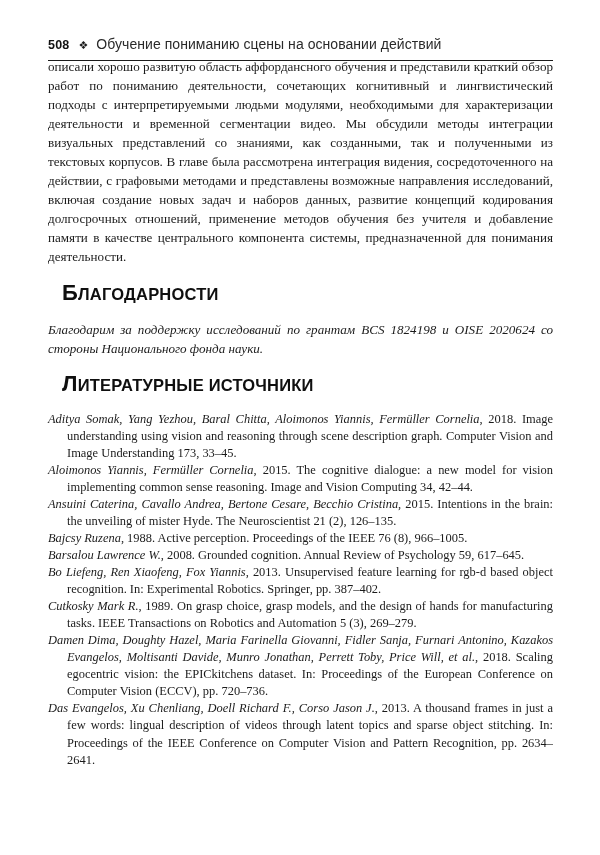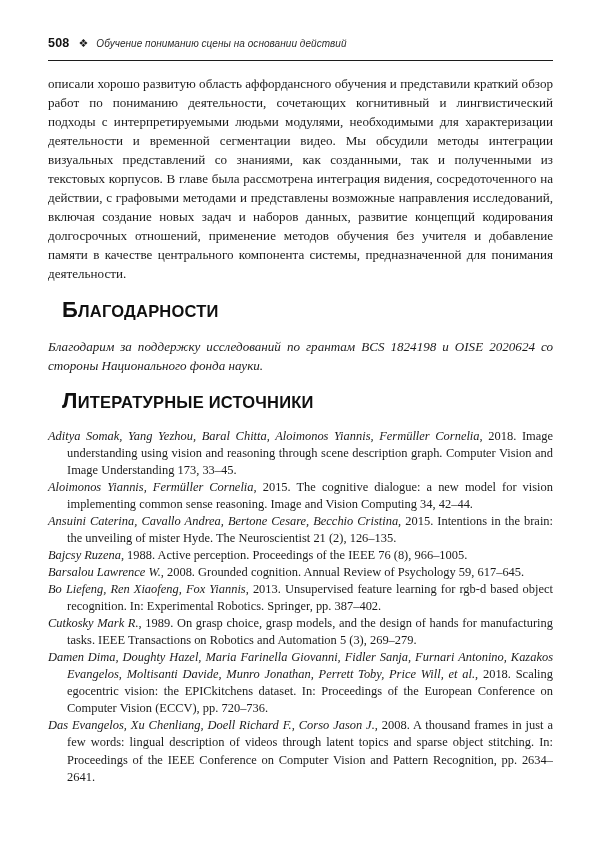--- a/index.html
+++ b/index.html
@@ -37,39 +37,38 @@
   .head-orn {
     display: inline-block;
     margin: 0 8px 0 9px;
     font-size: 11px;
     line-height: 1;
     color: #1a1a1a;
     position: relative;
     top: -0.5px;
   }
   .head-title {
-    font-size: 10px;
+    font-size: 14px;
     color: #2a2a2a;
     letter-spacing: 0.05px;
-    font-style: italic;
   }
   .head-rule {
     position: absolute;
     left: 48px;
     top: 60px;
     width: 505px;
     height: 1.4px;
     background: #1c1c1c;
   }
 
   
   .column {
     position: absolute;
     left: 48px;
-    top: 74px;
+    top: 57px;
     width: 505px;
   }
 
   p.body {
     margin: 0;
     font-size: 13.1px;
     line-height: 19.05px;
     text-align: justify;
     text-justify: inter-word;
     hyphens: manual;
@@ -144,17 +143,17 @@
 
     <ul class="reflist sp-refs-body" id="reflist">
         <li><em>Aditya Somak, Yang Yezhou, Baral Chitta, Aloimonos Yiannis, Fermüller Cornelia</em><span>, 2018. Image understanding using vision and reasoning through scene description graph. Computer Vision and Image Understanding 173, 33–45.</span></li>
         <li><em>Aloimonos Yiannis, Fermüller Cornelia</em><span>, 2015. The cognitive dialogue: a new model for vision implementing common sense reasoning. Image and Vision Computing 34, 42–44.</span></li>
         <li><em>Ansuini Caterina, Cavallo Andrea, Bertone Cesare, Becchio Cristina</em><span>, 2015. Intentions in the brain: the unveiling of mister Hyde. The Neuroscientist 21 (2), 126–135.</span></li>
         <li><em>Bajcsy Ruzena</em><span>, 1988. Active perception. Proceedings of the IEEE 76 (8), 966–1005.</span></li>
         <li><em>Barsalou Lawrence W.</em><span>, 2008. Grounded cognition. Annual Review of Psychology 59, 617–645.</span></li>
         <li><em>Bo Liefeng, Ren Xiaofeng, Fox Yiannis</em><span>, 2013. Unsupervised feature learning for rgb-d based object recognition. In: Experimental Robotics. Springer, pp. 387–402.</span></li>
         <li><em>Cutkosky Mark R.</em><span>, 1989. On grasp choice, grasp models, and the design of hands for manufacturing tasks. IEEE Transactions on Robotics and Automation 5 (3), 269–279.</span></li>
         <li><em>Damen Dima, Doughty Hazel, Maria Farinella Giovanni, Fidler Sanja, Furnari Antonino, Kazakos Evangelos, Moltisanti Davide, Munro Jonathan, Perrett Toby, Price Will, et al.</em><span>, 2018. Scaling egocentric vision: the EPICkitchens dataset. In: Proceedings of the European Conference on Computer Vision (ECCV), pp. 720–736.</span></li>
-        <li><em>Das Evangelos, Xu Chenliang, Doell Richard F., Corso Jason J.</em><span>, 2008. A thousand frames in just a few words: lingual description of videos through latent topics and sparse object stitching. In: Proceedings of the IEEE Conference on Computer Vision and Pattern Recognition, pp. 2634–2641.</span></li>
+        <li><em>Das Evangelos, Xu Chenliang, Doell Richard F., Corso Jason J.</em><span>, 2013. A thousand frames in just a few words: lingual description of videos through latent topics and sparse object stitching. In: Proceedings of the IEEE Conference on Computer Vision and Pattern Recognition, pp. 2634–2641.</span></li>
       </ul>
 
   </div>
 </div>
 
 </body></html>

